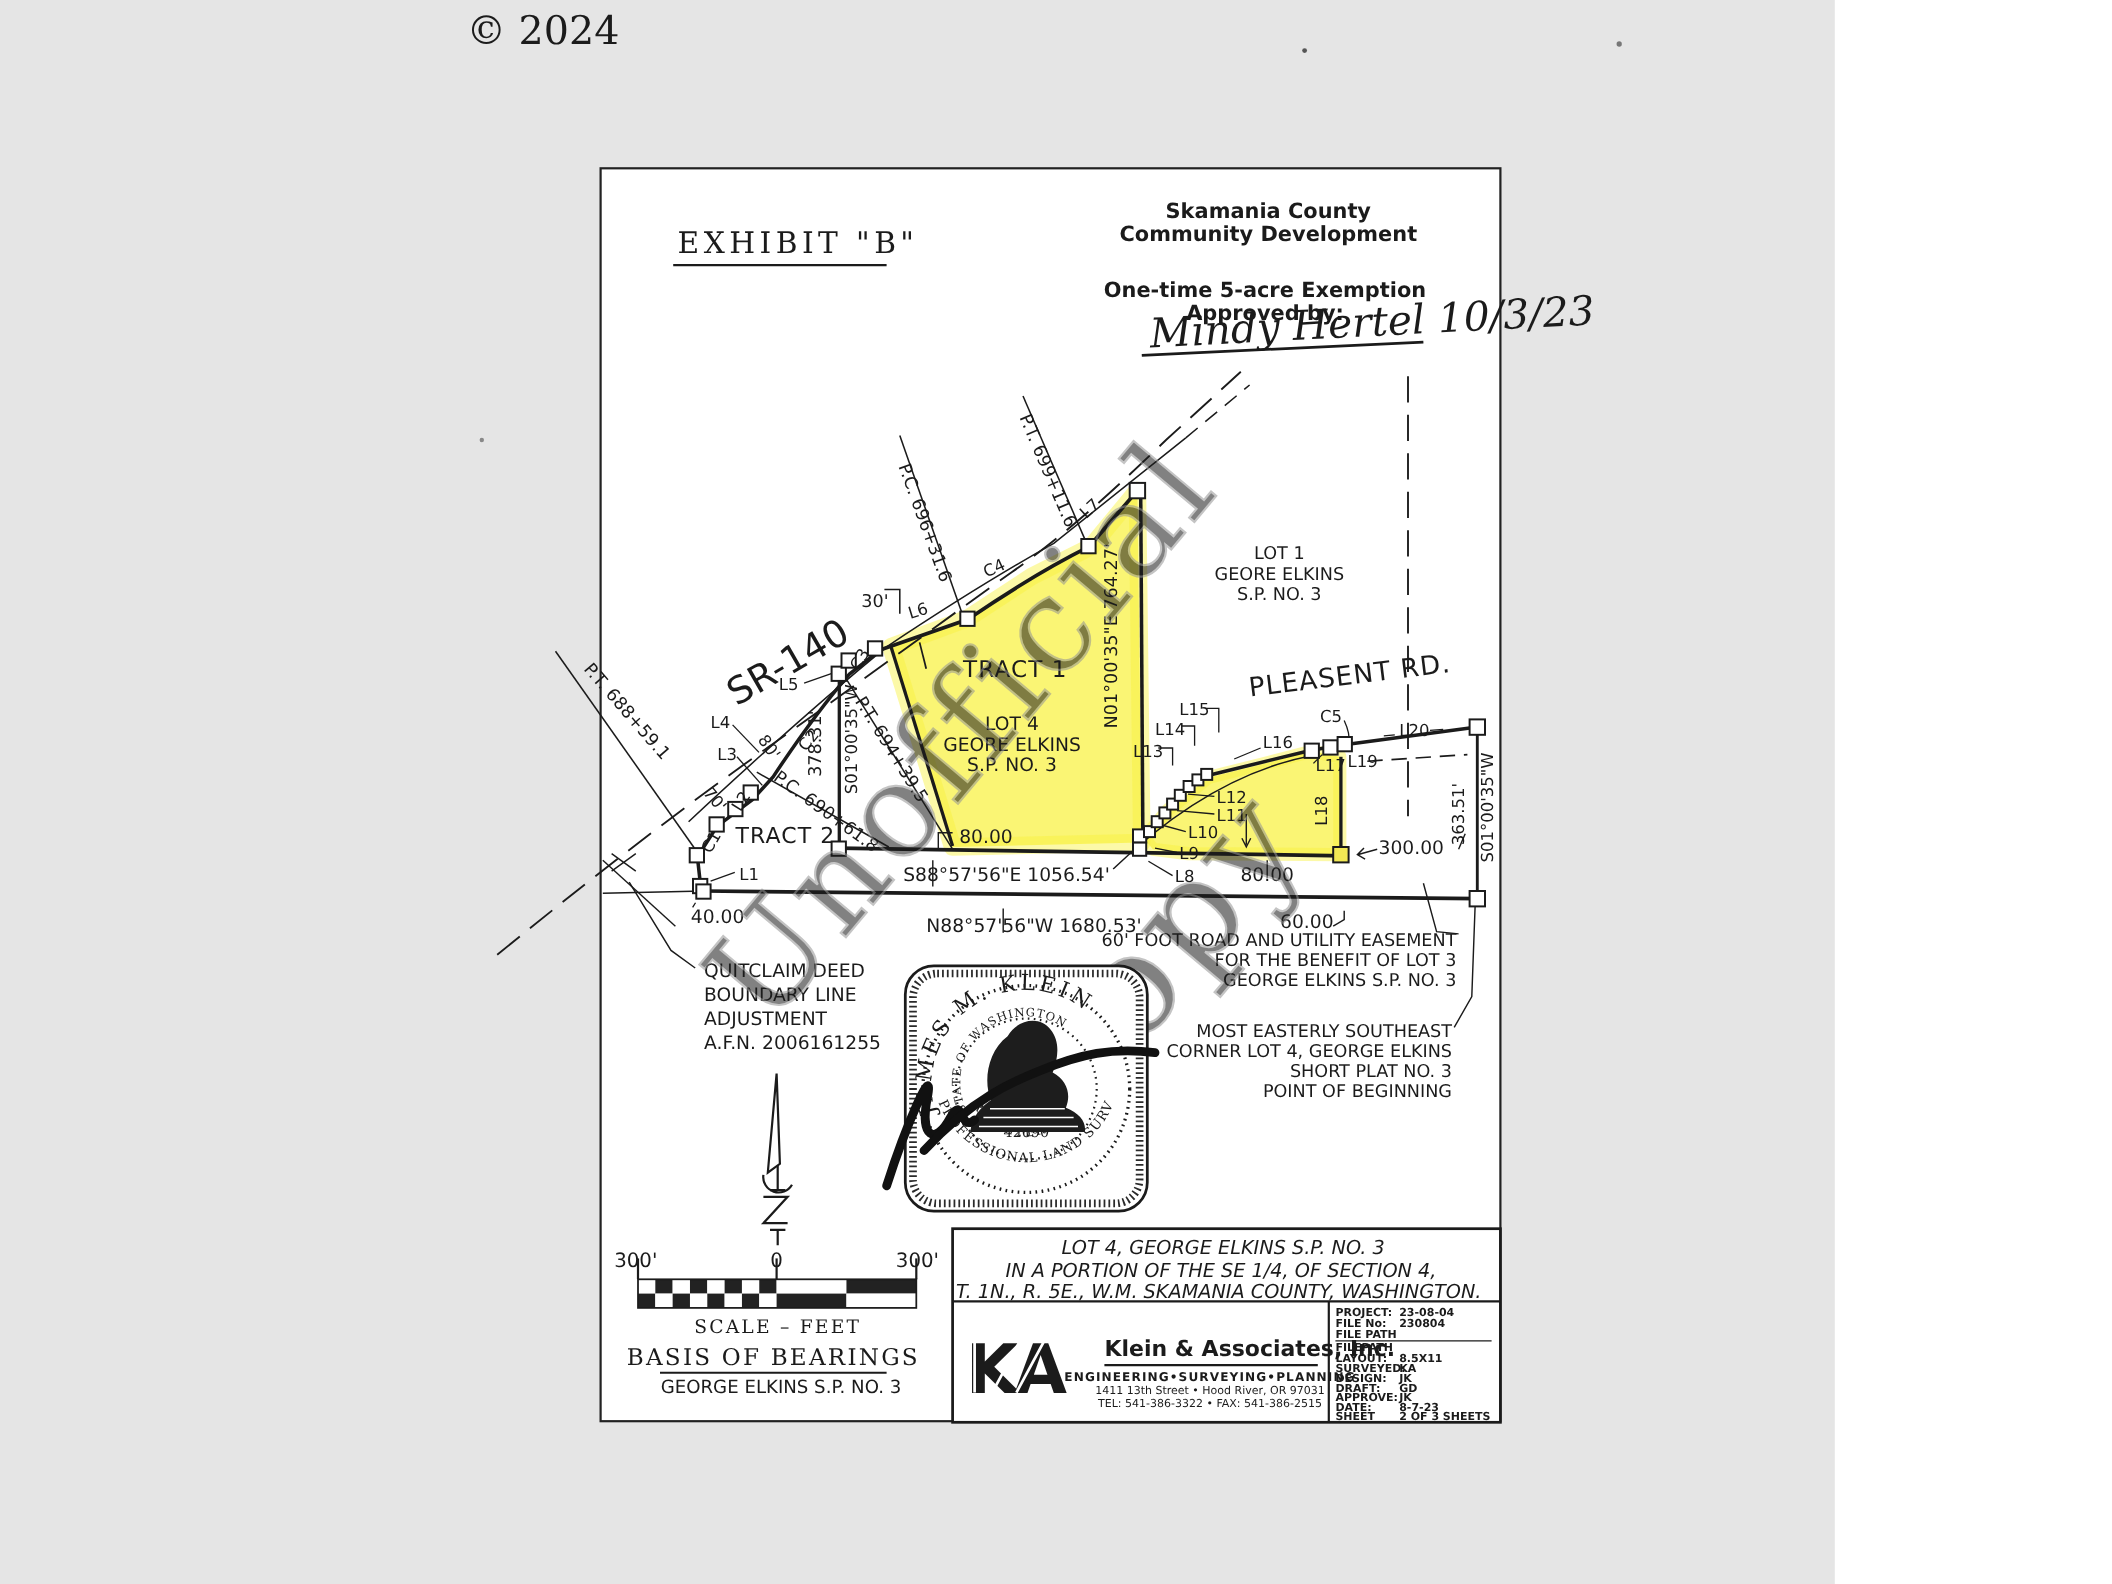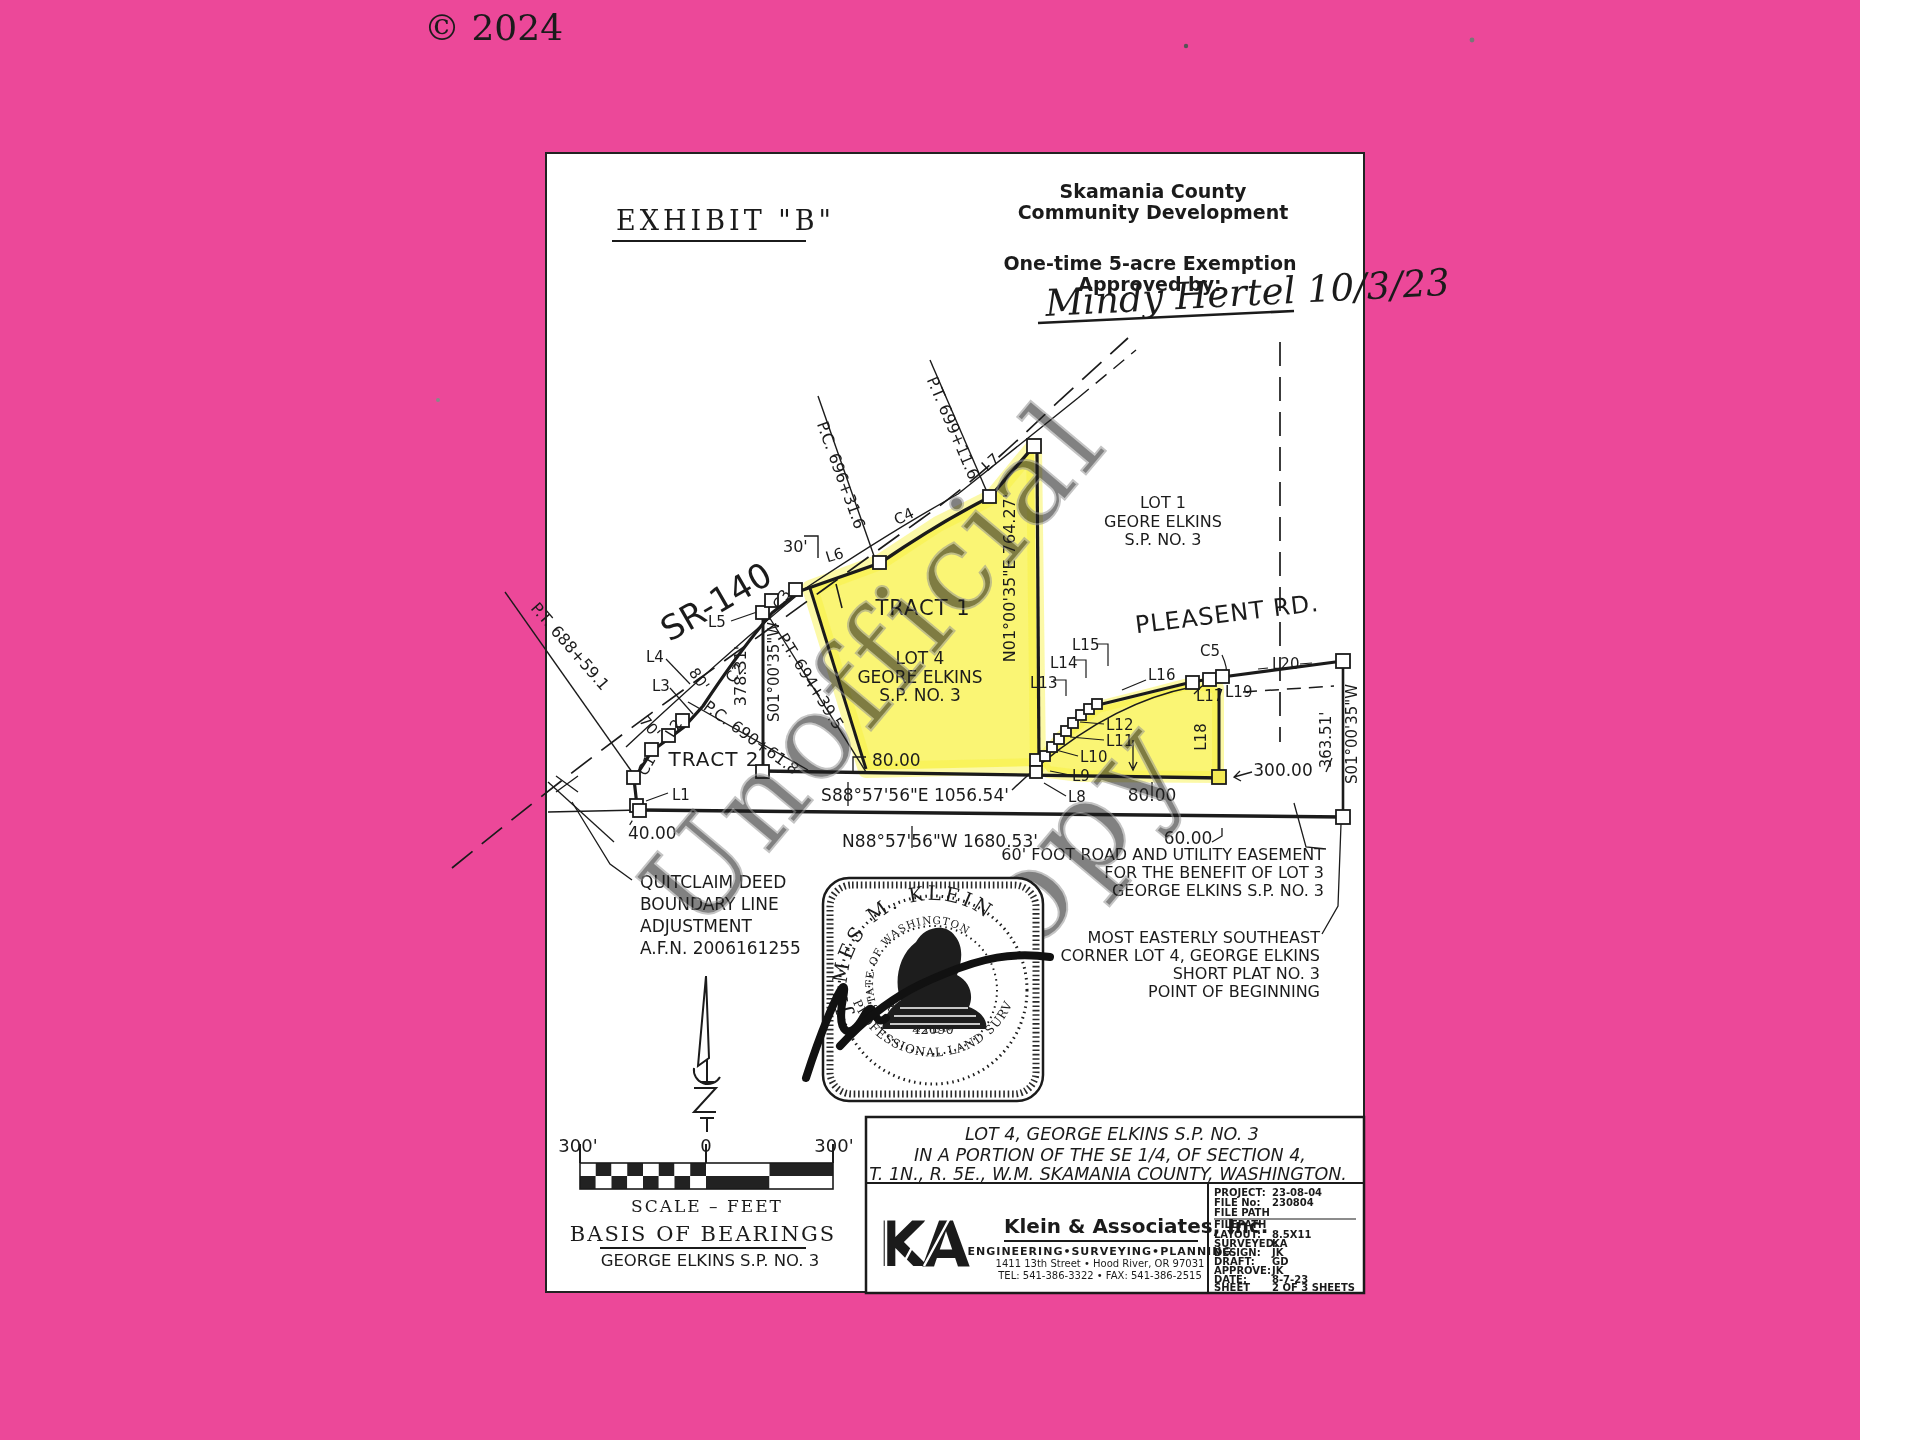--- a/index.html
+++ b/index.html
@@ -1,16 +1,16 @@
 <!DOCTYPE html>
 <html><head>
 <meta charset="utf-8">
 <style>
   html,body{margin:0;padding:0;background:#ffffff;}
-  #canvas{position:relative;width:1860px;height:1440px;background:#ec4899;overflow:hidden;
+  #canvas{position:relative;width:1668px;height:1440px;background:#e5e5e5;overflow:hidden;
           font-family:"DejaVu Sans",sans-serif;}
   svg text{fill:#1b1b1b;}
   .mapfont{font-family:"DejaVu Sans",sans-serif;}
   .serif{font-family:"DejaVu Serif",serif;}
 </style>
 </head>
 <body>
 <div id="canvas">
 
 

